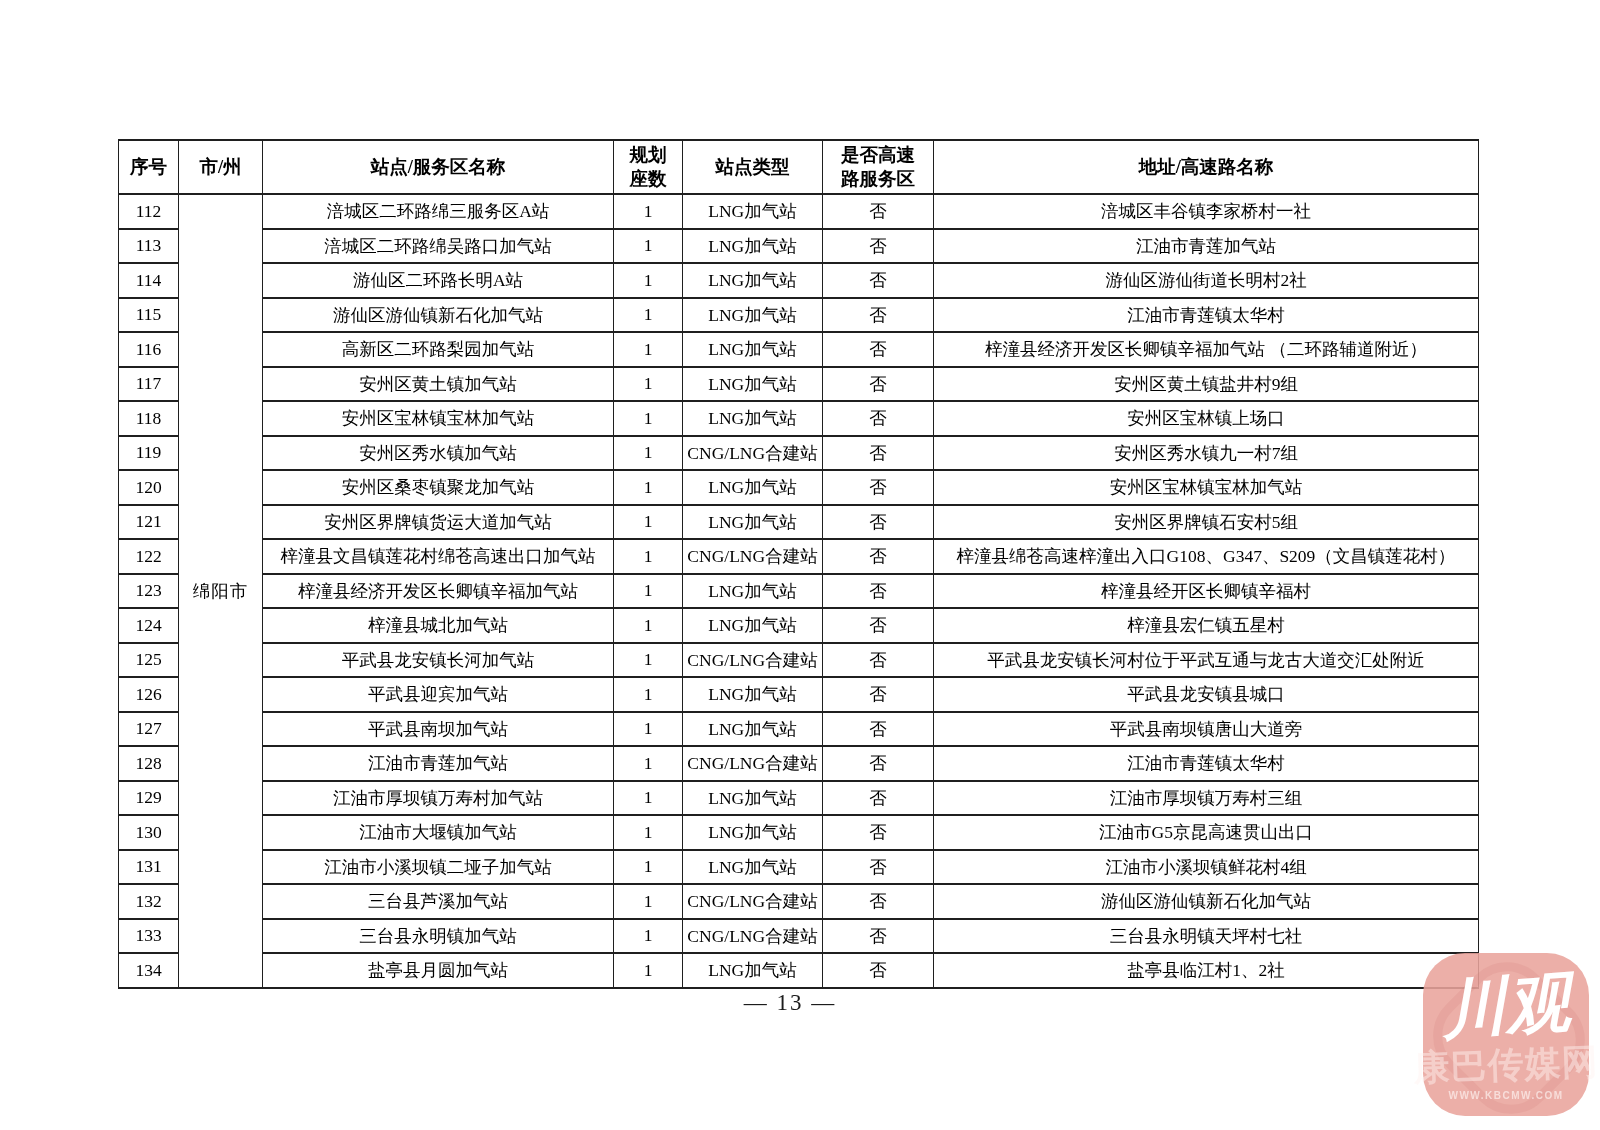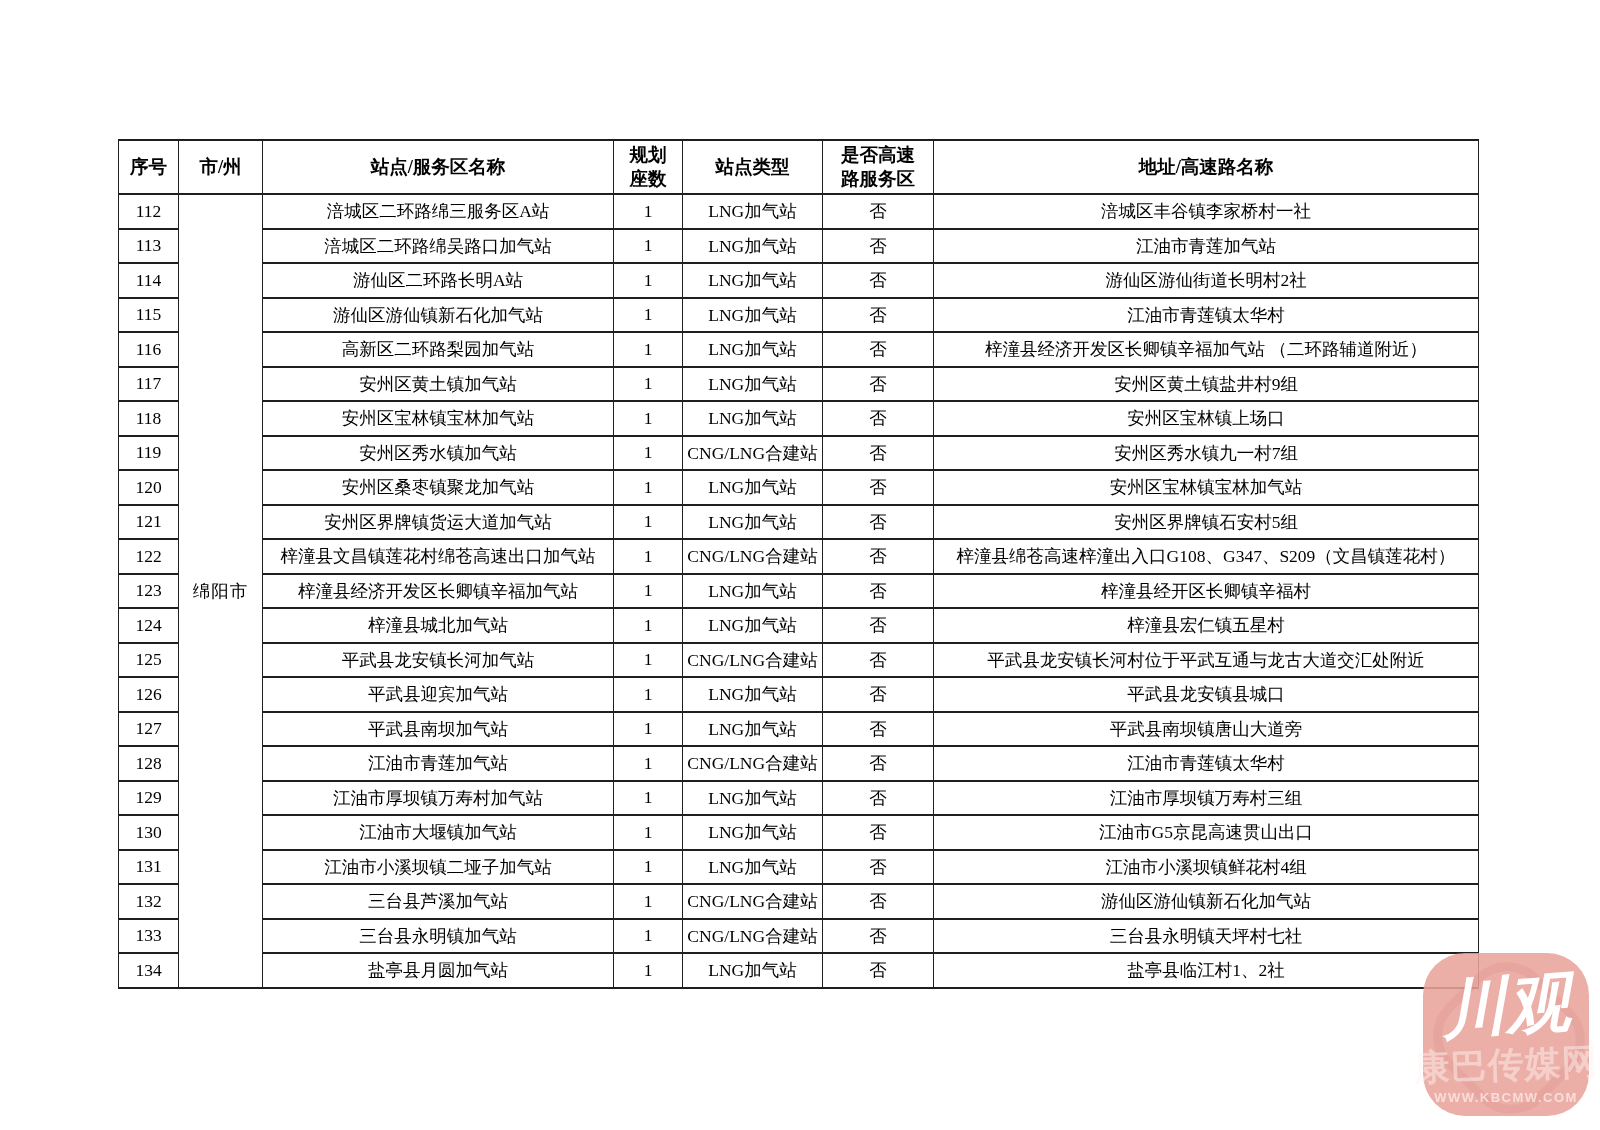--- a/index.html
+++ b/index.html
@@ -110,21 +110,21 @@
     transform:rotate(-2deg);
     letter-spacing:1px;
     z-index:1;
   }
   .wm-url{
     position:absolute;
     left:0;
     right:0;
     top:137px;
     text-align:center;
-    font-size:13px;
+    font-size:10px;
     font-weight:bold;
     color:rgba(255,250,249,0.62);
     letter-spacing:1.5px;
     z-index:2;
     font-family:"Liberation Sans","DejaVu Sans",sans-serif;
   }
 </style>
 </head>
 <body>
 
@@ -335,20 +335,21 @@
       <td class="c-no">134</td>
       <td class="c-name">盐亭县月圆加气站</td>
       <td class="c-count">1</td>
       <td class="c-type">LNG加气站</td>
       <td class="c-highway">否</td>
       <td class="c-address">盐亭县临江村1、2社</td>
     </tr>
       </tbody>
   </table>
 
+  <div class="page-footer">— 13 —</div>
 
   <div class="watermark" style="background: rgba(233, 164, 156, 0.88);">
     <div class="wm-deco"></div>
     <div class="wm-sub">康巴传媒网</div>
     <div class="wm-title">川观</div>
     <div class="wm-url">WWW.KBCMW.COM</div>
   </div>
 
 </div>
 

